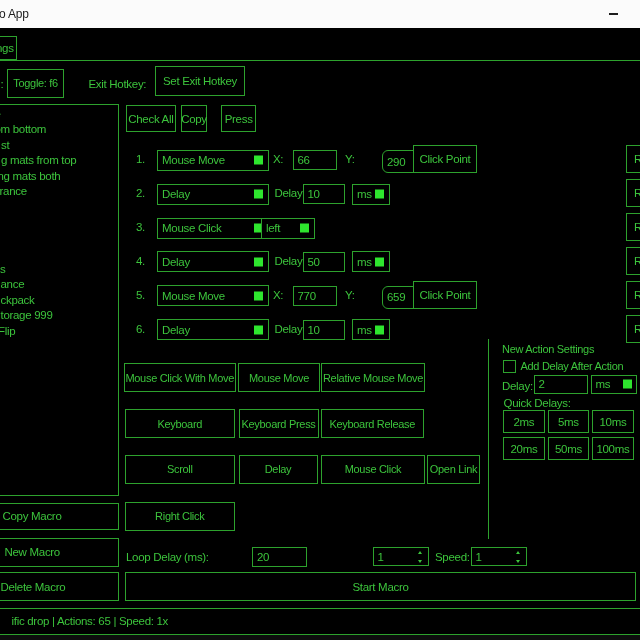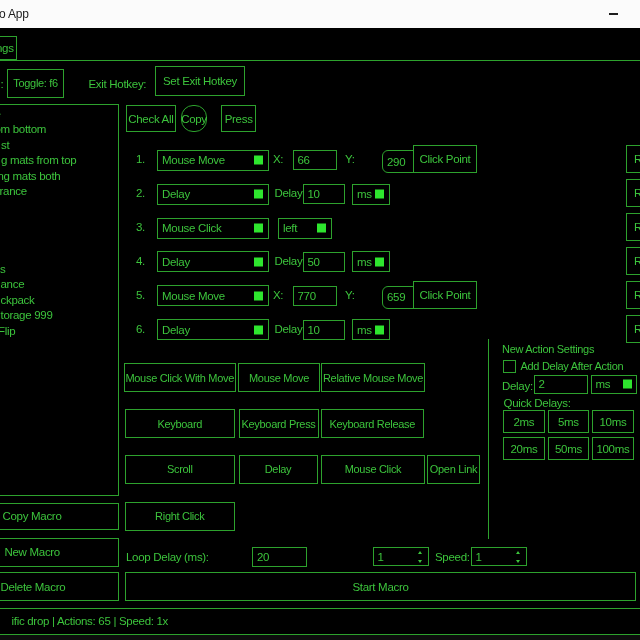--- a/index.html
+++ b/index.html
@@ -47,21 +47,21 @@
   .arow .num { position:absolute; left:136px; top:0; height:28px; line-height:28px; }
   .arow .type { left:157px; top:4.5px; width:111.5px; height:21px; }
   .arow .xlbl { left:273px; top:0; height:28px; }
   .arow .xval { left:292.5px; top:5px; width:44px; height:20px; }
   .arow .ylbl { left:345px; top:0; height:28px; }
   .arow .yval { left:382px; top:5px; width:47px; height:23px;border-radius:6px; }
   .arow .clickpt { left:413px; top:0; width:64px; height:28px; }
   .arow .dlbl { left:274.5px; top:0; height:28px; }
   .arow .dval { left:302.5px; top:5px; width:42.5px; height:20px; }
   .arow .dunit { left:352px; top:4.5px; width:38px; height:21px; }
-  .arow .mbtn { left:278px; top:4.5px; width:54px; height:21px; }
+  .arow .mbtn { left:261px; top:4.5px; width:54px; height:21px; }
   .arow .rm { left:626px; top:0; width:34px; height:28px; justify-content:flex-start; padding-left:7px; }
   .statusbar { position:absolute; left:0; top:608px; width:640px; height:26.5px;
                border-top:1px solid var(--bd); border-bottom:1px solid var(--bd); background:#000; }
   .statusbar span { position:absolute; left:0.5px; top:0; height:24.5px; line-height:24.5px; white-space:nowrap;padding-left:11px; }
   .bottomstrip { position:absolute; left:0; top:634.5px; width:640px; height:5.5px; background:#0d0d0d; }
 </style>
 </head>
 <body>
 
 <div class="screen">
@@ -93,21 +93,21 @@
     <div class="item" style="left:10px;  top:125.5px;"></div>
     <div class="item" style="left:10px;  top:141px;"></div>
     <div class="item" style="left:9px;   top:156.5px;">s</div>
     <div class="item" style="left:9.5px; top:172px;">ance</div>
     <div class="item" style="left:9.5px; top:187.5px;">ckpack</div>
     <div class="item" style="left:9.5px; top:203px;">torage 999</div>
     <div class="item" style="left:7px;   top:218.5px;">Flip</div>
   </div>
 
   <div class="btn" style="left:125.6px; top:104.7px; width:50.6px; height:27.7px;">Check All</div>
-  <div class="btn" style="left:181px; top:104.7px; width:26px; height:27.7px;border-radius:12px;">Copy</div>
+  <div class="btn" style="left:181px; top:104.7px; width:26px; height:27.7px;">Copy</div>
   <div class="btn" style="left:221px; top:104.7px; width:35.3px; height:27.7px;">Press</div>
 
   <div class="arow" style="top:145px;">
     <span class="num">1.</span>
     <div class="combo type">
         <span>Mouse Move</span>
         <span class="sq"></span>
       </div>
     <div class="lbl xlbl">X:</div>
     <div class="tbox xval">66</div>

